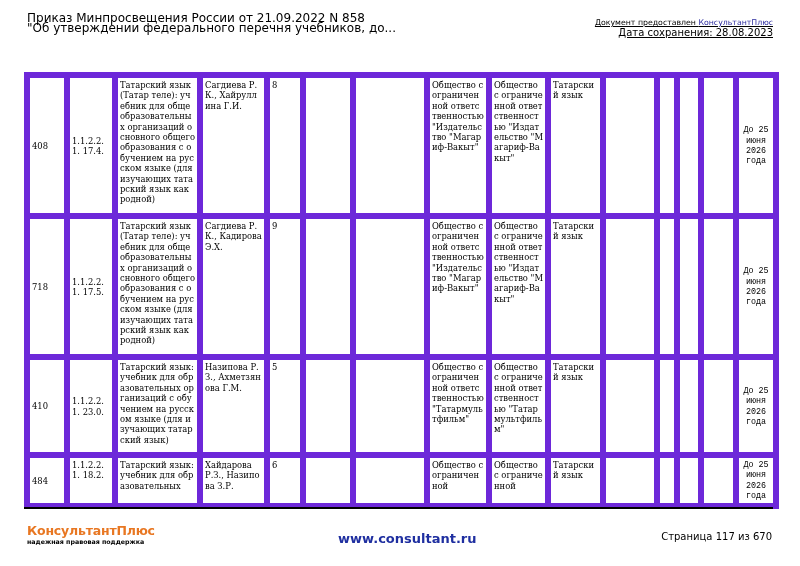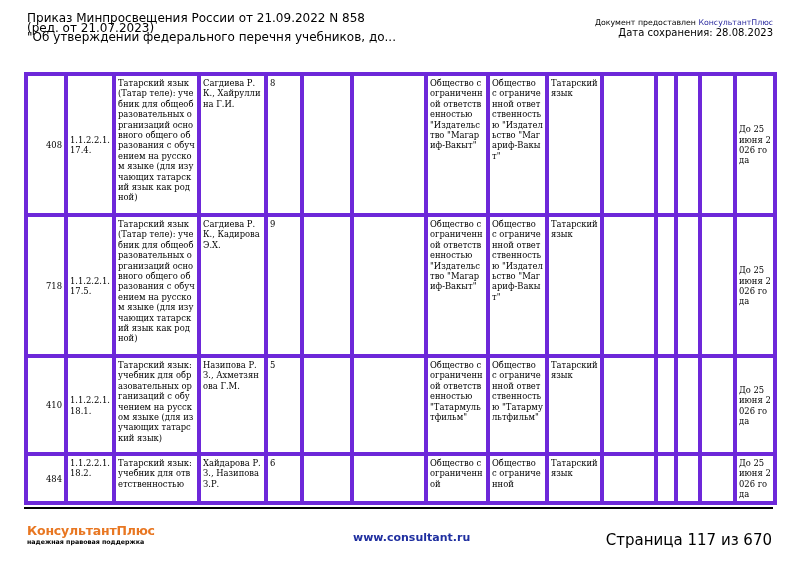--- a/index.html
+++ b/index.html
@@ -1,39 +1,38 @@
 <!DOCTYPE html>
 <html><head>
 <meta charset="utf-8">
 <style>
   html, body { margin:0; padding:0; background:#fff; }
   body { width:800px; height:566px; position:relative; overflow:hidden; font-family:"DejaVu Serif", serif; color:#000; }
   .hdr-left { position:absolute; left:27px; top:14px; font-family:"DejaVu Sans", sans-serif; font-size:12px; line-height:9.6px; color:#000; }
-  .hdr-right { position:absolute; right:27px; top:18px; text-align:right; font-family:"DejaVu Sans", sans-serif; font-size:7.8px; line-height:10px; }
+  .hdr-right { position:absolute; right:27px; top:18px; text-align:right; font-family:"DejaVu Sans", sans-serif; font-size:7.8px; line-height:10px;text-decoration:underline; }
   .hdr-right .brand { color:#2b2b9e; }
   .hdr-right .date { font-size:10px; }
   table.main { position:absolute; left:24px; top:72px; border-collapse:collapse; table-layout:fixed; width:749px; }
-  table.main td { border:4px solid #6d28d9; vertical-align:top; padding:2px 2px 1px 2px; font-size:8.4px; line-height:10.4px; word-break:break-all; overflow:hidden; }
-  table.main td.c0 { text-align:right; vertical-align:middle; border-right:2px solid #999;margin-top:43px; }
+  table.main td { border:6px solid #6d28d9; vertical-align:top; padding:2px 2px 1px 2px; font-size:8.4px; line-height:10.4px; word-break:break-all; overflow:hidden; }
+  table.main td.c0 { text-align:left; vertical-align:middle; border-right:2px solid #999;margin-top:43px; }
   table.main td.c1 { vertical-align:middle;margin-top:8px; }
-  table.main td.cend { text-align:left; vertical-align:middle; }
+  table.main td.cend { text-align:center; vertical-align:middle;font-family:Liberation Mono, monospace; }
   table.main td.thick { border-right:2px solid #000; }
   .footline { position:absolute; left:24px; top:507px; width:749px; height:2px; background:#000; }
   .logo { position:absolute; left:27px; top:524px; font-family:"DejaVu Sans", sans-serif; }
   .logo .name { color:#e87722; font-weight:bold; font-size:12.5px; line-height:13px; letter-spacing:-0.2px; }
   .logo .tag { font-size:6.3px; font-weight:bold; color:#000; line-height:9px; }
-  .site { position:absolute; left:353px; top:531px; font-family:"DejaVu Sans", sans-serif; font-size:11px; font-weight:bold; color:#1f2fa0; }
-  .pageno { position:absolute; right:28px; top:531px; font-family:"DejaVu Sans", sans-serif; font-size:15px; color:#000; }
+  .site { position:absolute; left:338px; top:531px; font-family:"DejaVu Sans", sans-serif; font-size:13px; font-weight:bold; color:#1f2fa0; }
+  .pageno { position:absolute; right:28px; top:531px; font-family:"DejaVu Sans", sans-serif; font-size:10px; color:#000; }
 </style>
 </head>
 <body>
 
 <div class="hdr-left">
   <div>Приказ Минпросвещения России от 21.09.2022 N 858</div>
-  <div>(ред. от 21.07.2023)</div>
   <div>"Об утверждении федерального перечня учебников, до...</div>
 </div>
 
 <div class="hdr-right">
   <div><span>Документ предоставлен </span><span class="brand">КонсультантПлюс</span></div>
   <div class="date">Дата сохранения: 28.08.2023</div>
 </div>
 
 <table class="main">
   <colgroup>
@@ -83,39 +82,39 @@
       <td>Общество с ограниченной ответственностью "Издательство "Магариф-Вакыт"</td>
       <td>Татарский язык</td>
       <td></td>
       <td></td>
       <td class="thick"></td>
       <td class="thick"></td>
       <td class="cend">До 25 июня 2026 года</td>
     </tr>
     <tr style="height:98px">
       <td class="c0">410</td>
-      <td class="c1">1.1.2.2.1. 18.1.</td>
+      <td class="c1">1.1.2.2.1. 23.0.</td>
       <td>Татарский язык: учебник для образовательных организаций с обучением на русском языке (для изучающих татарский язык)</td>
       <td>Назипова Р.З., Ахметзянова Г.М.</td>
       <td>5</td>
       <td></td>
       <td></td>
       <td>Общество с ограниченной ответственностью "Татармультфильм"</td>
       <td>Общество с ограниченной ответственностью "Татармультфильм"</td>
       <td>Татарский язык</td>
       <td></td>
       <td></td>
       <td class="thick"></td>
       <td class="thick"></td>
       <td class="cend">До 25 июня 2026 года</td>
     </tr>
     <tr style="height:42px">
       <td class="c0">484</td>
       <td class="c1" style="vertical-align:top">1.1.2.2.1. 18.2.</td>
-      <td>Татарский язык: учебник для ответственностью</td>
+      <td>Татарский язык: учебник для образовательных</td>
       <td>Хайдарова Р.З., Назипова З.Р.</td>
       <td>6</td>
       <td></td>
       <td></td>
       <td>Общество с ограниченной</td>
       <td>Общество с ограниченной</td>
       <td>Татарский язык</td>
       <td></td>
       <td></td>
       <td class="thick"></td>

